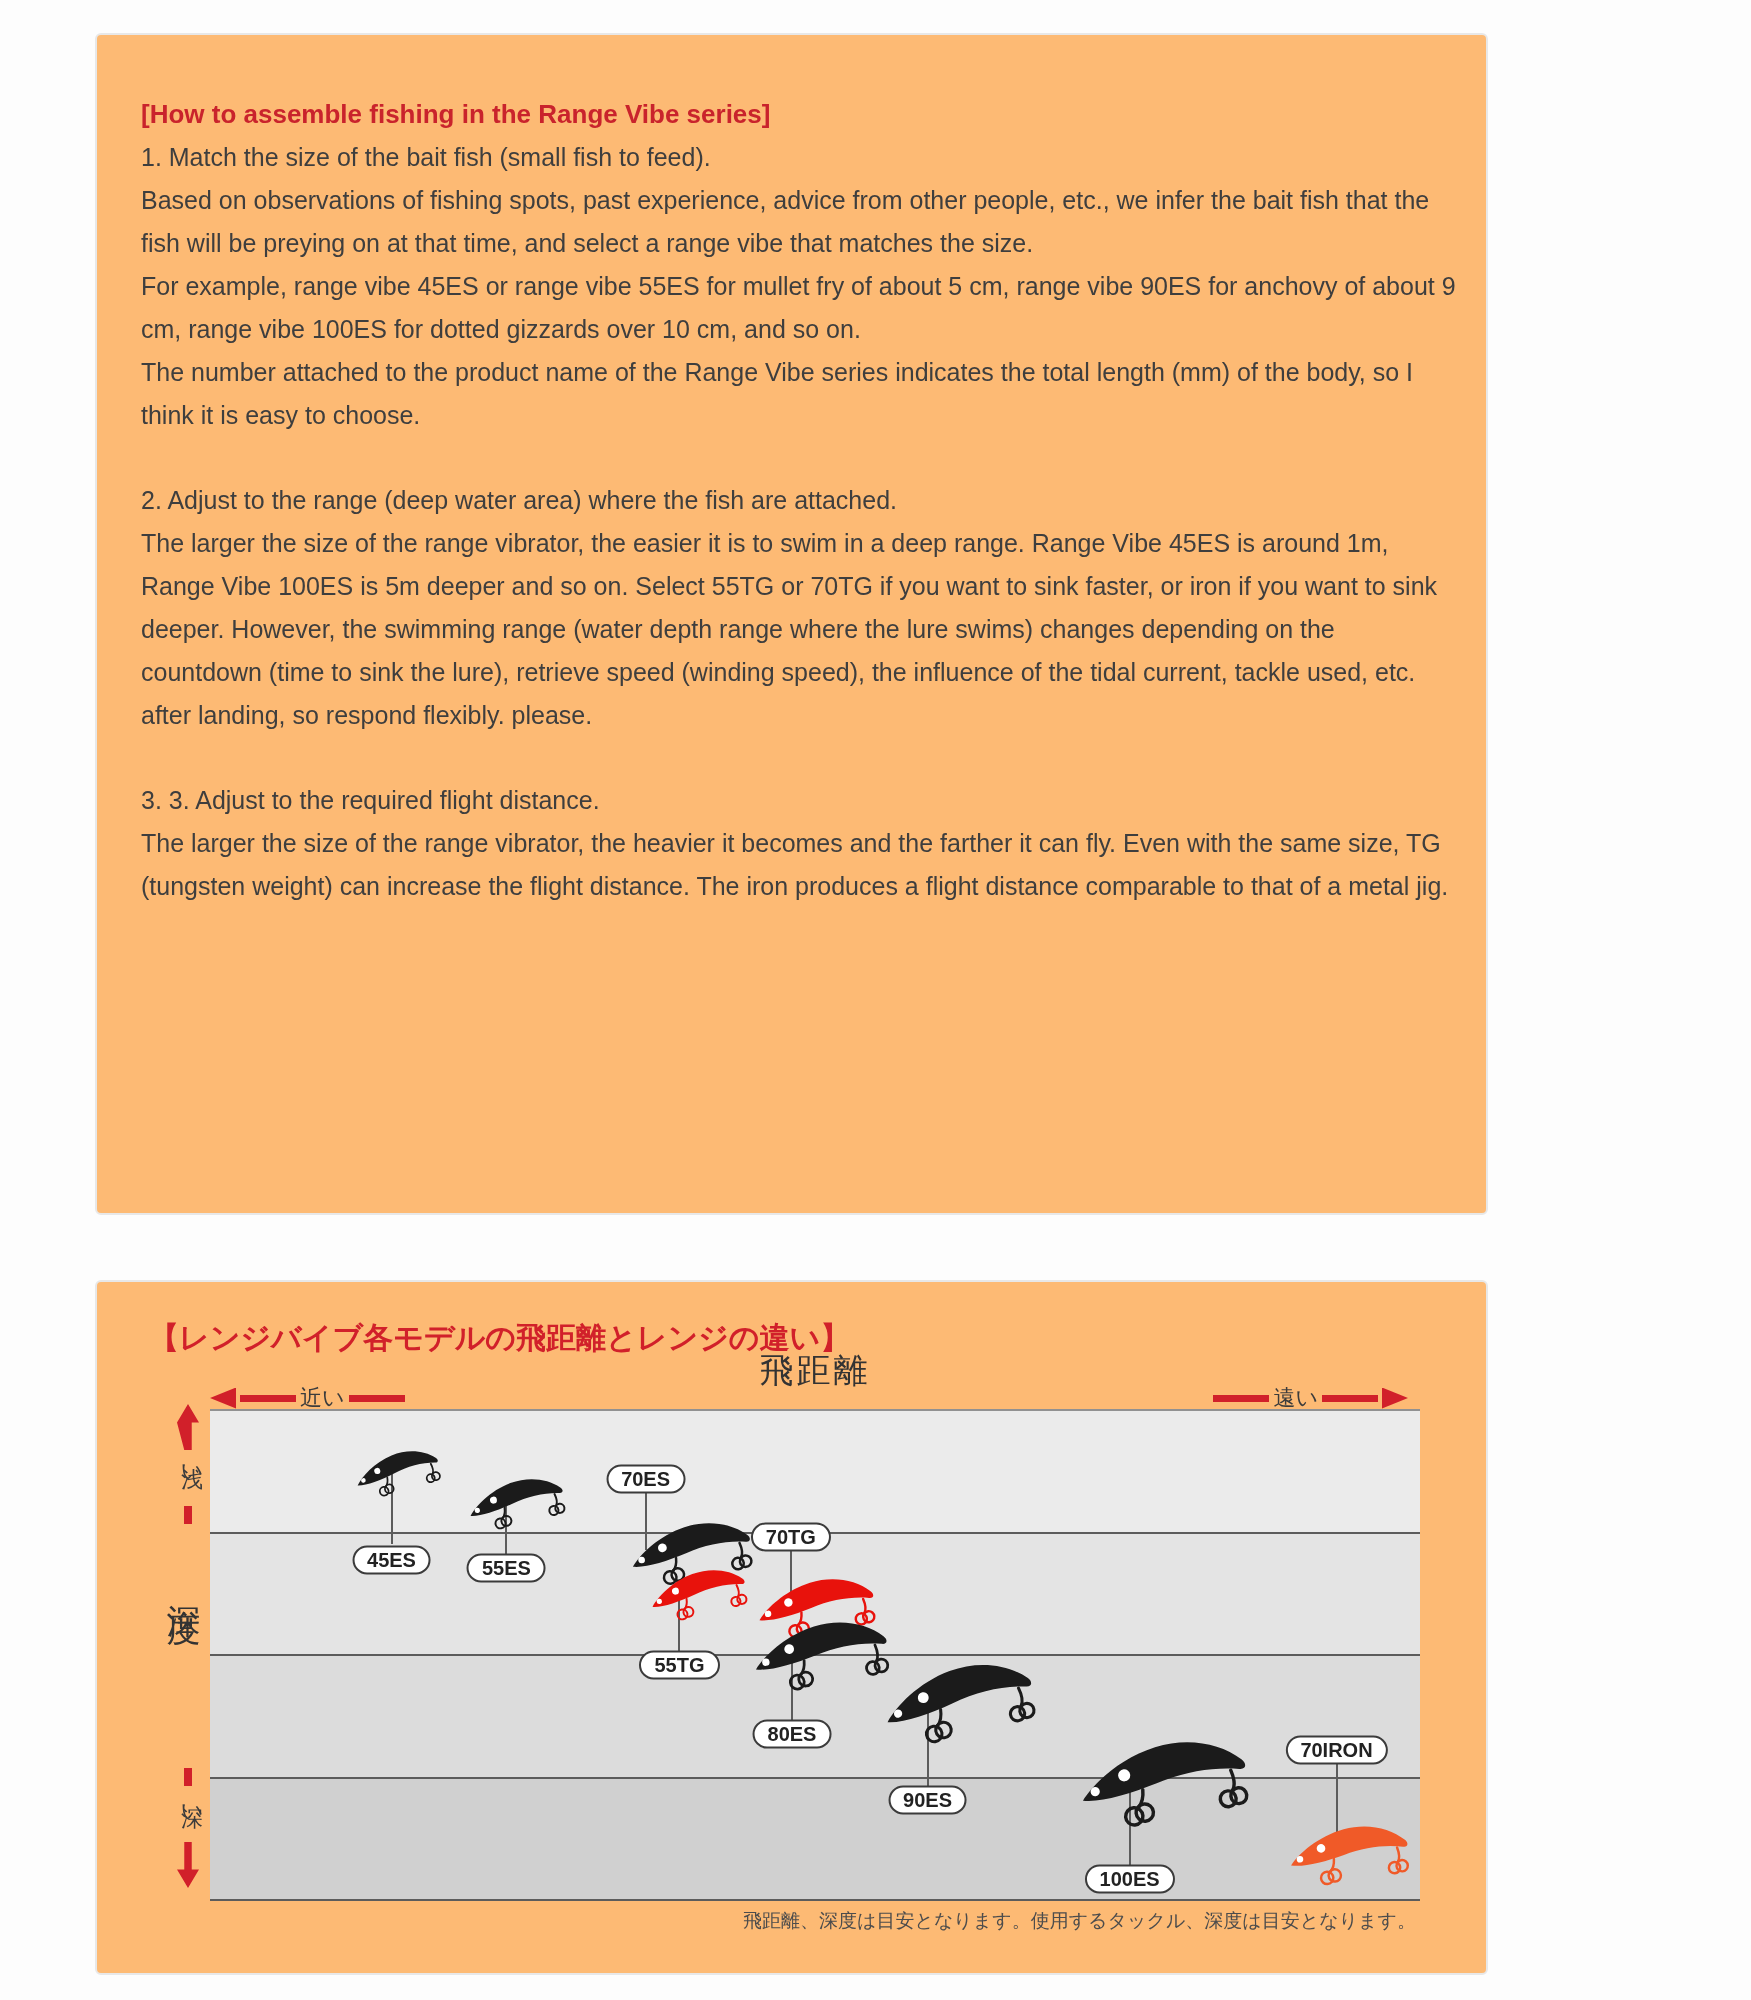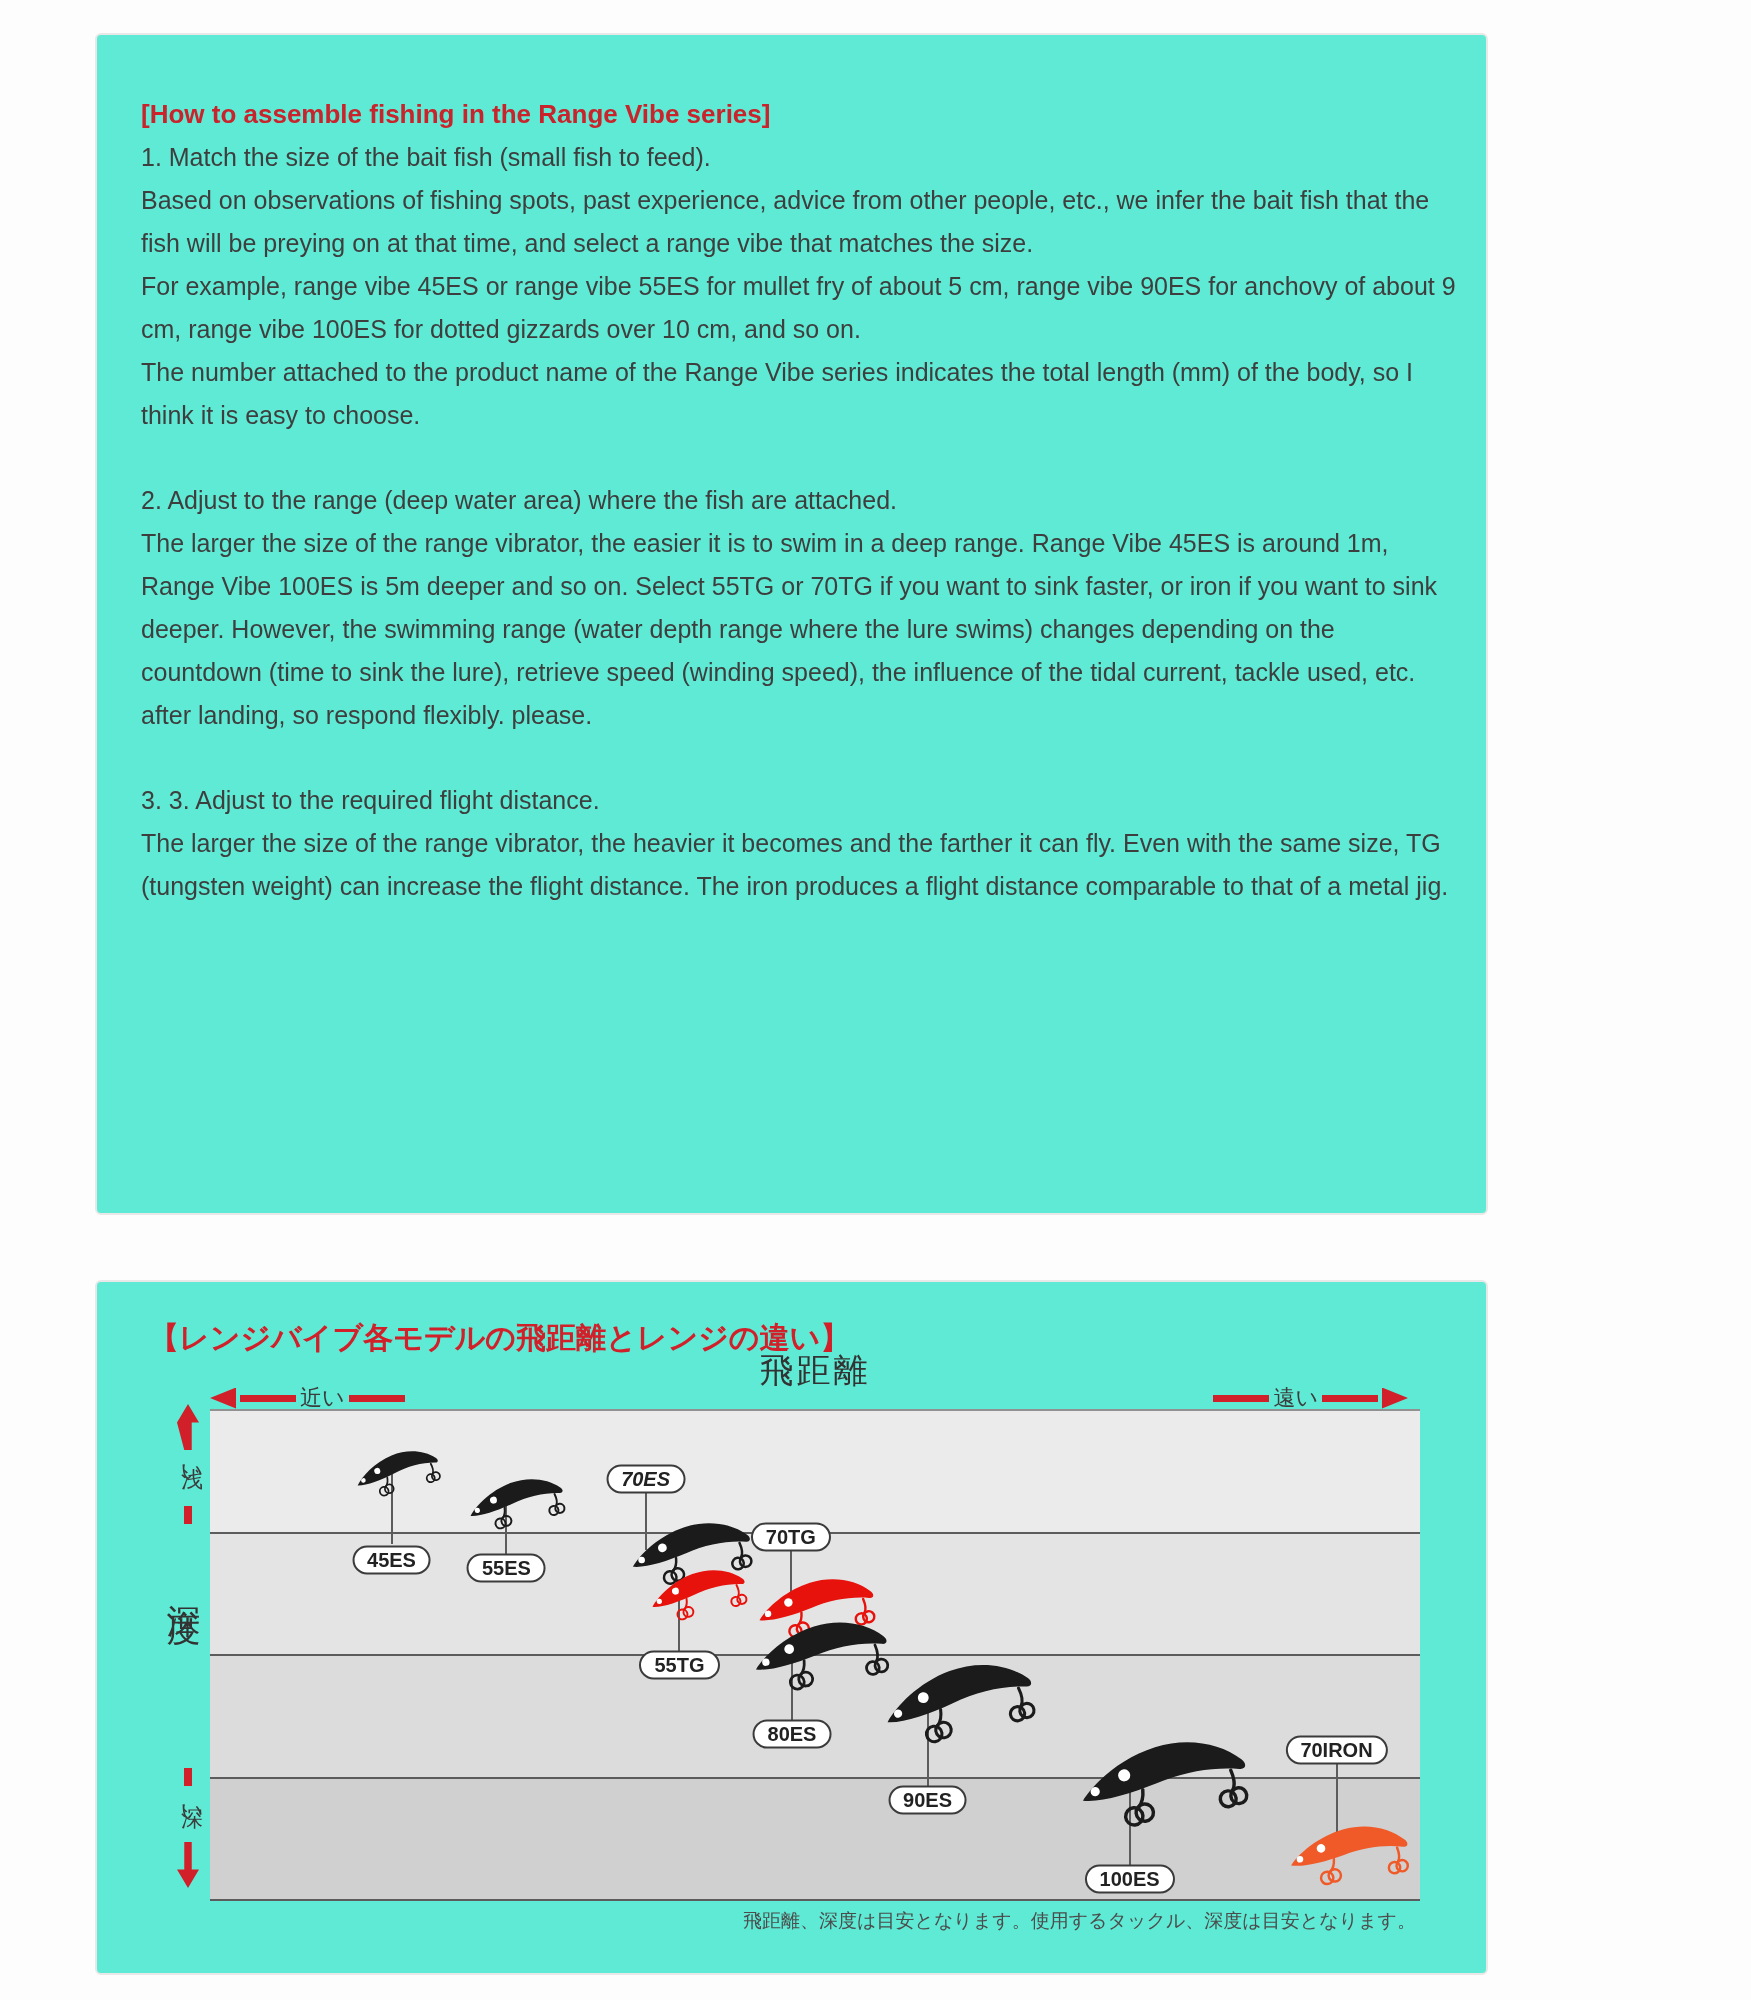--- a/index.html
+++ b/index.html
@@ -3,21 +3,21 @@
 <meta charset="utf-8">
 <title>Range Vibe Series</title>
 <style>
   html,body{margin:0;padding:0;}
   body{
     width:1751px;height:2000px;position:relative;
     background:#fdfdfd;
     font-family:"Liberation Sans","DejaVu Sans",sans-serif;
   }
   .card{
-    position:absolute;background:#5eead4;
+    position:absolute;background:#fdba74;
     border:2px solid #e8e8e8;border-radius:6px;
     box-sizing:border-box;
   }
   
   #card1{left:95px;top:33px;width:1393px;height:1182px;padding:58px 28px 0 44px;}
   #article-title{margin:0;font-size:26px;line-height:43px;font-weight:bold;}
   .sec{margin-top:42px;}
   .sec.first{margin-top:0;}
   #card1 p{margin:0;font-size:25px;line-height:43px;color:#3e3e3e;}
   
@@ -142,21 +142,21 @@
       <div class="pill" style="left: 15%; top: 27.3%; margin-top: 16px;">45ES</div>
       <div class="conn" style="left: calc(24.5% - 1px); top: 18.5%; height: 13.7%;"></div>
       <svg class="lure" viewBox="0 0 120 70" style="left: 25.4%; top: 18.5%; width: 100px; height: 58px; color: rgb(27, 27, 27); transform: translate(-50%, -50%) rotate(-8deg);">
         <use href="#lure-shape"></use>
       </svg>
       <div class="pill" style="left: 24.5%; top: 32.2%;">55ES</div>
       <div class="conn" style="left: calc(36% - 1px); top: 14.1%; height: 14.5%;"></div>
       <svg class="lure" viewBox="0 0 120 70" style="left: 39.8%; top: 28.6%; width: 126px; height: 73.08px; color: rgb(27, 27, 27); transform: translate(-50%, -50%) rotate(-6deg);">
         <use href="#lure-shape"></use>
       </svg>
-      <div class="pill" style="left: 36%; top: 14.1%; font-style: italic;">70ES</div>
+      <div class="pill" style="left: 36%; top: 14.1%;">70ES</div>
       <div class="conn" style="left: calc(38.8% - 1px); top: 37.1%; height: 14.9%;"></div>
       <svg class="lure" viewBox="0 0 120 70" style="left: 40.4%; top: 37.1%; width: 100px; height: 58px; color: rgb(232, 18, 12); transform: translate(-50%, -50%) rotate(-8deg);">
         <use href="#lure-shape"></use>
       </svg>
       <div class="pill" style="left: 38.8%; top: 52%;">55TG</div>
       <div class="conn" style="left: calc(48% - 1px); top: 25.9%; height: 13.9%;"></div>
       <svg class="lure" viewBox="0 0 120 70" style="left: 50.2%; top: 39.8%; width: 122px; height: 70.76px; color: rgb(232, 18, 12); transform: translate(-50%, -50%) rotate(-5deg);">
         <use href="#lure-shape"></use>
       </svg>
       <div class="pill" style="left: 48%; top: 25.9%;">70TG</div>

